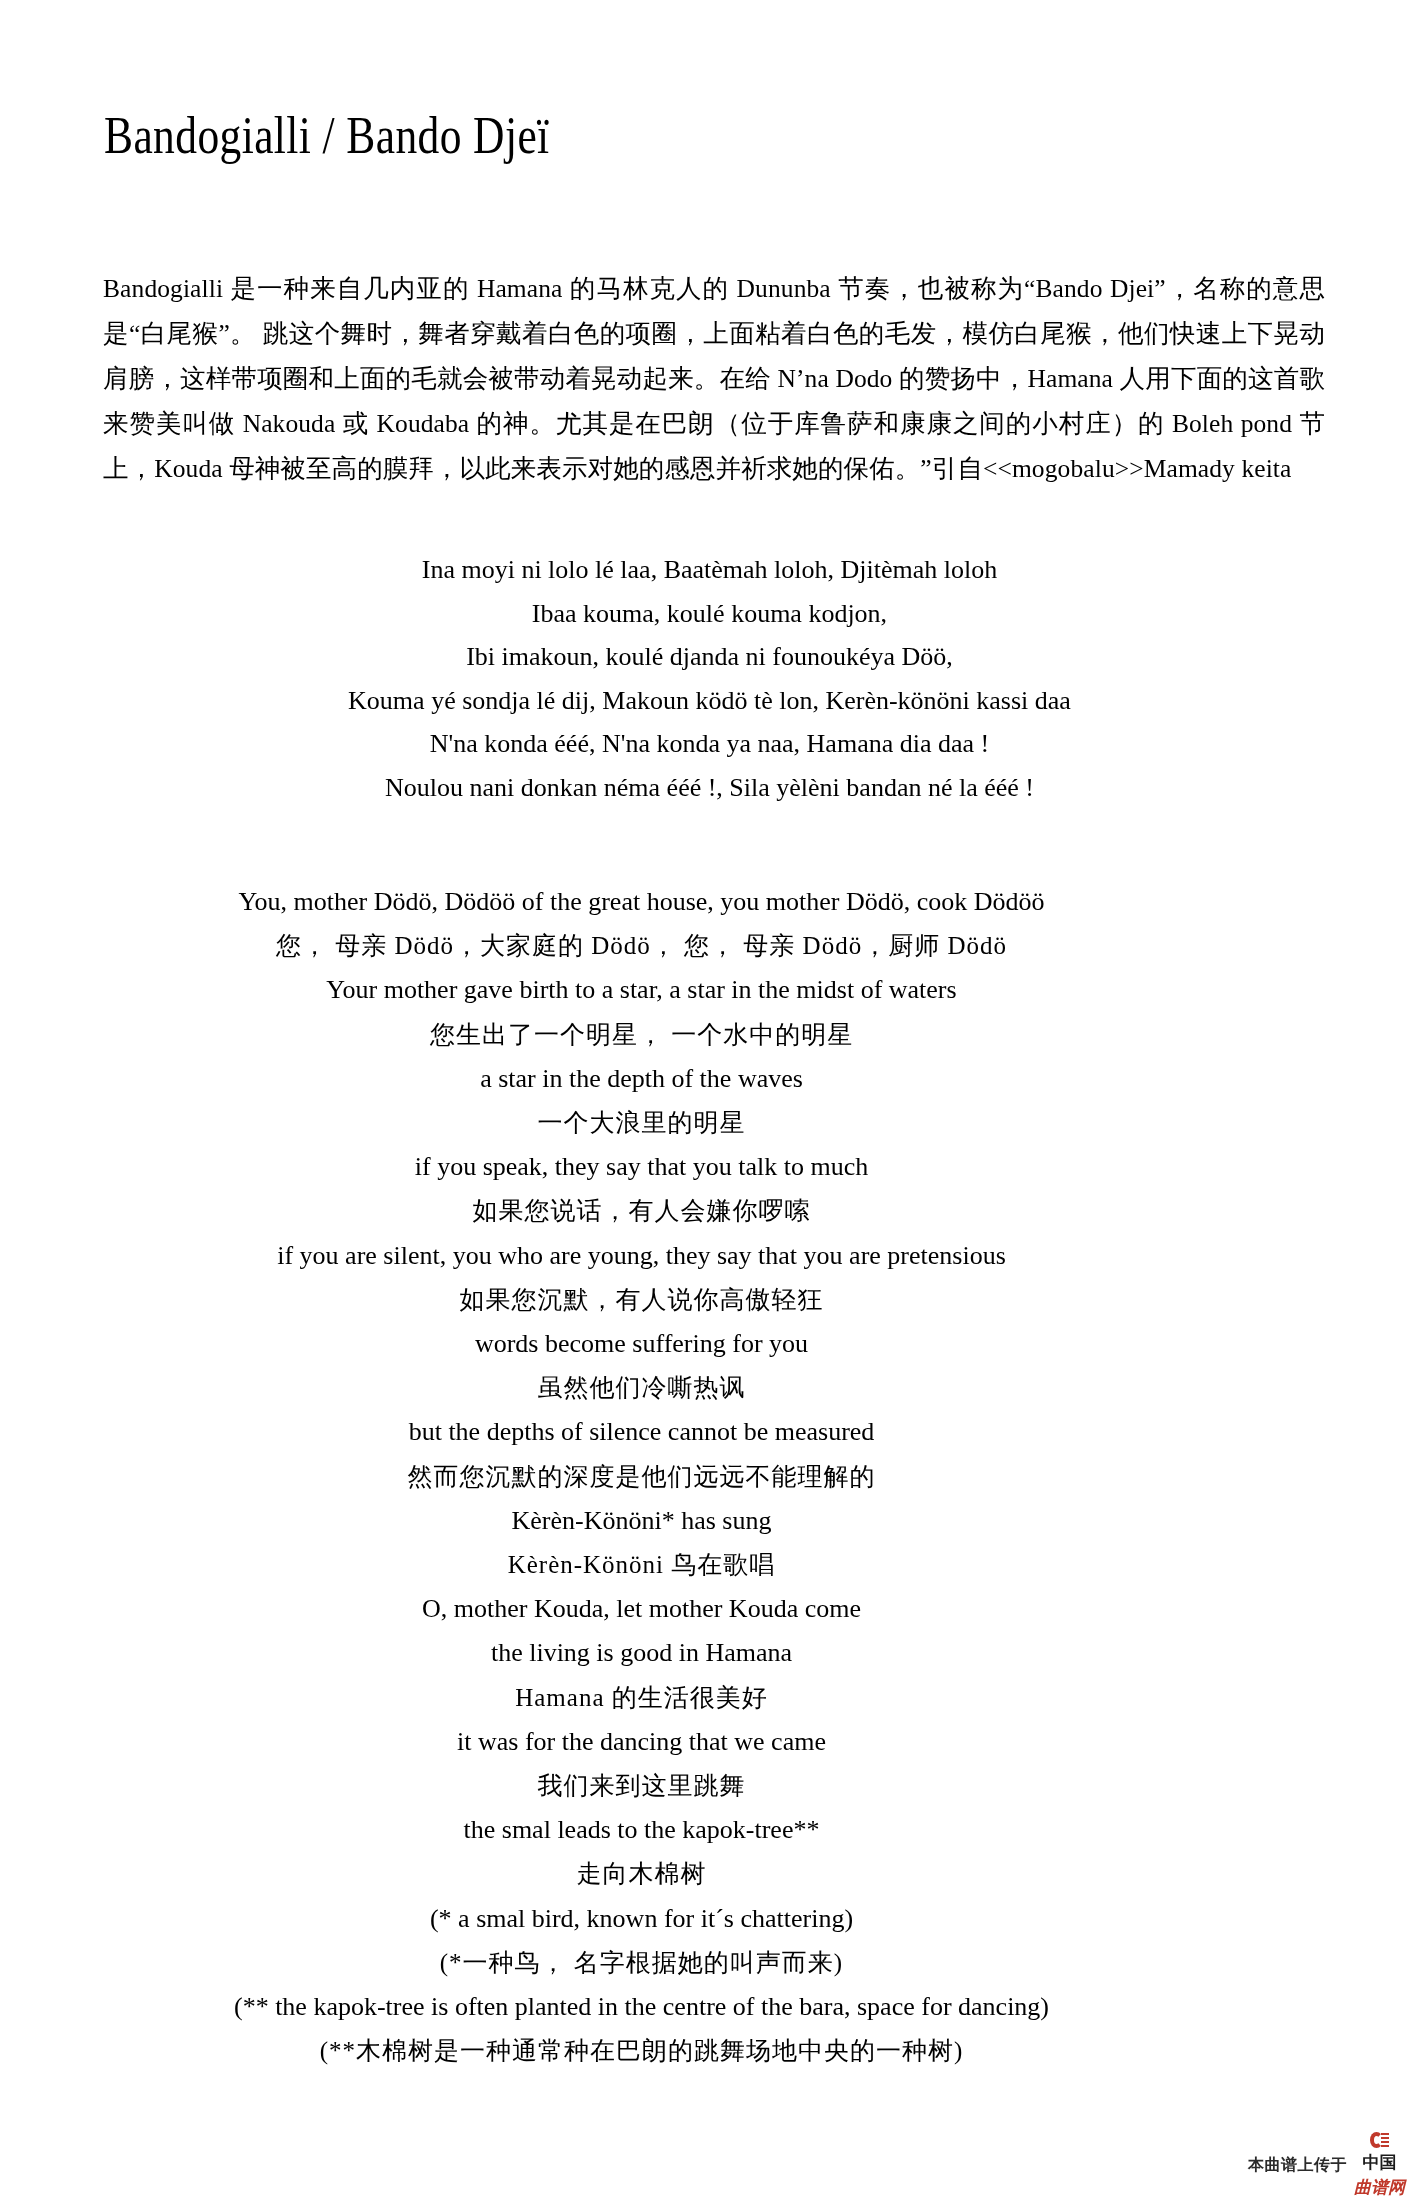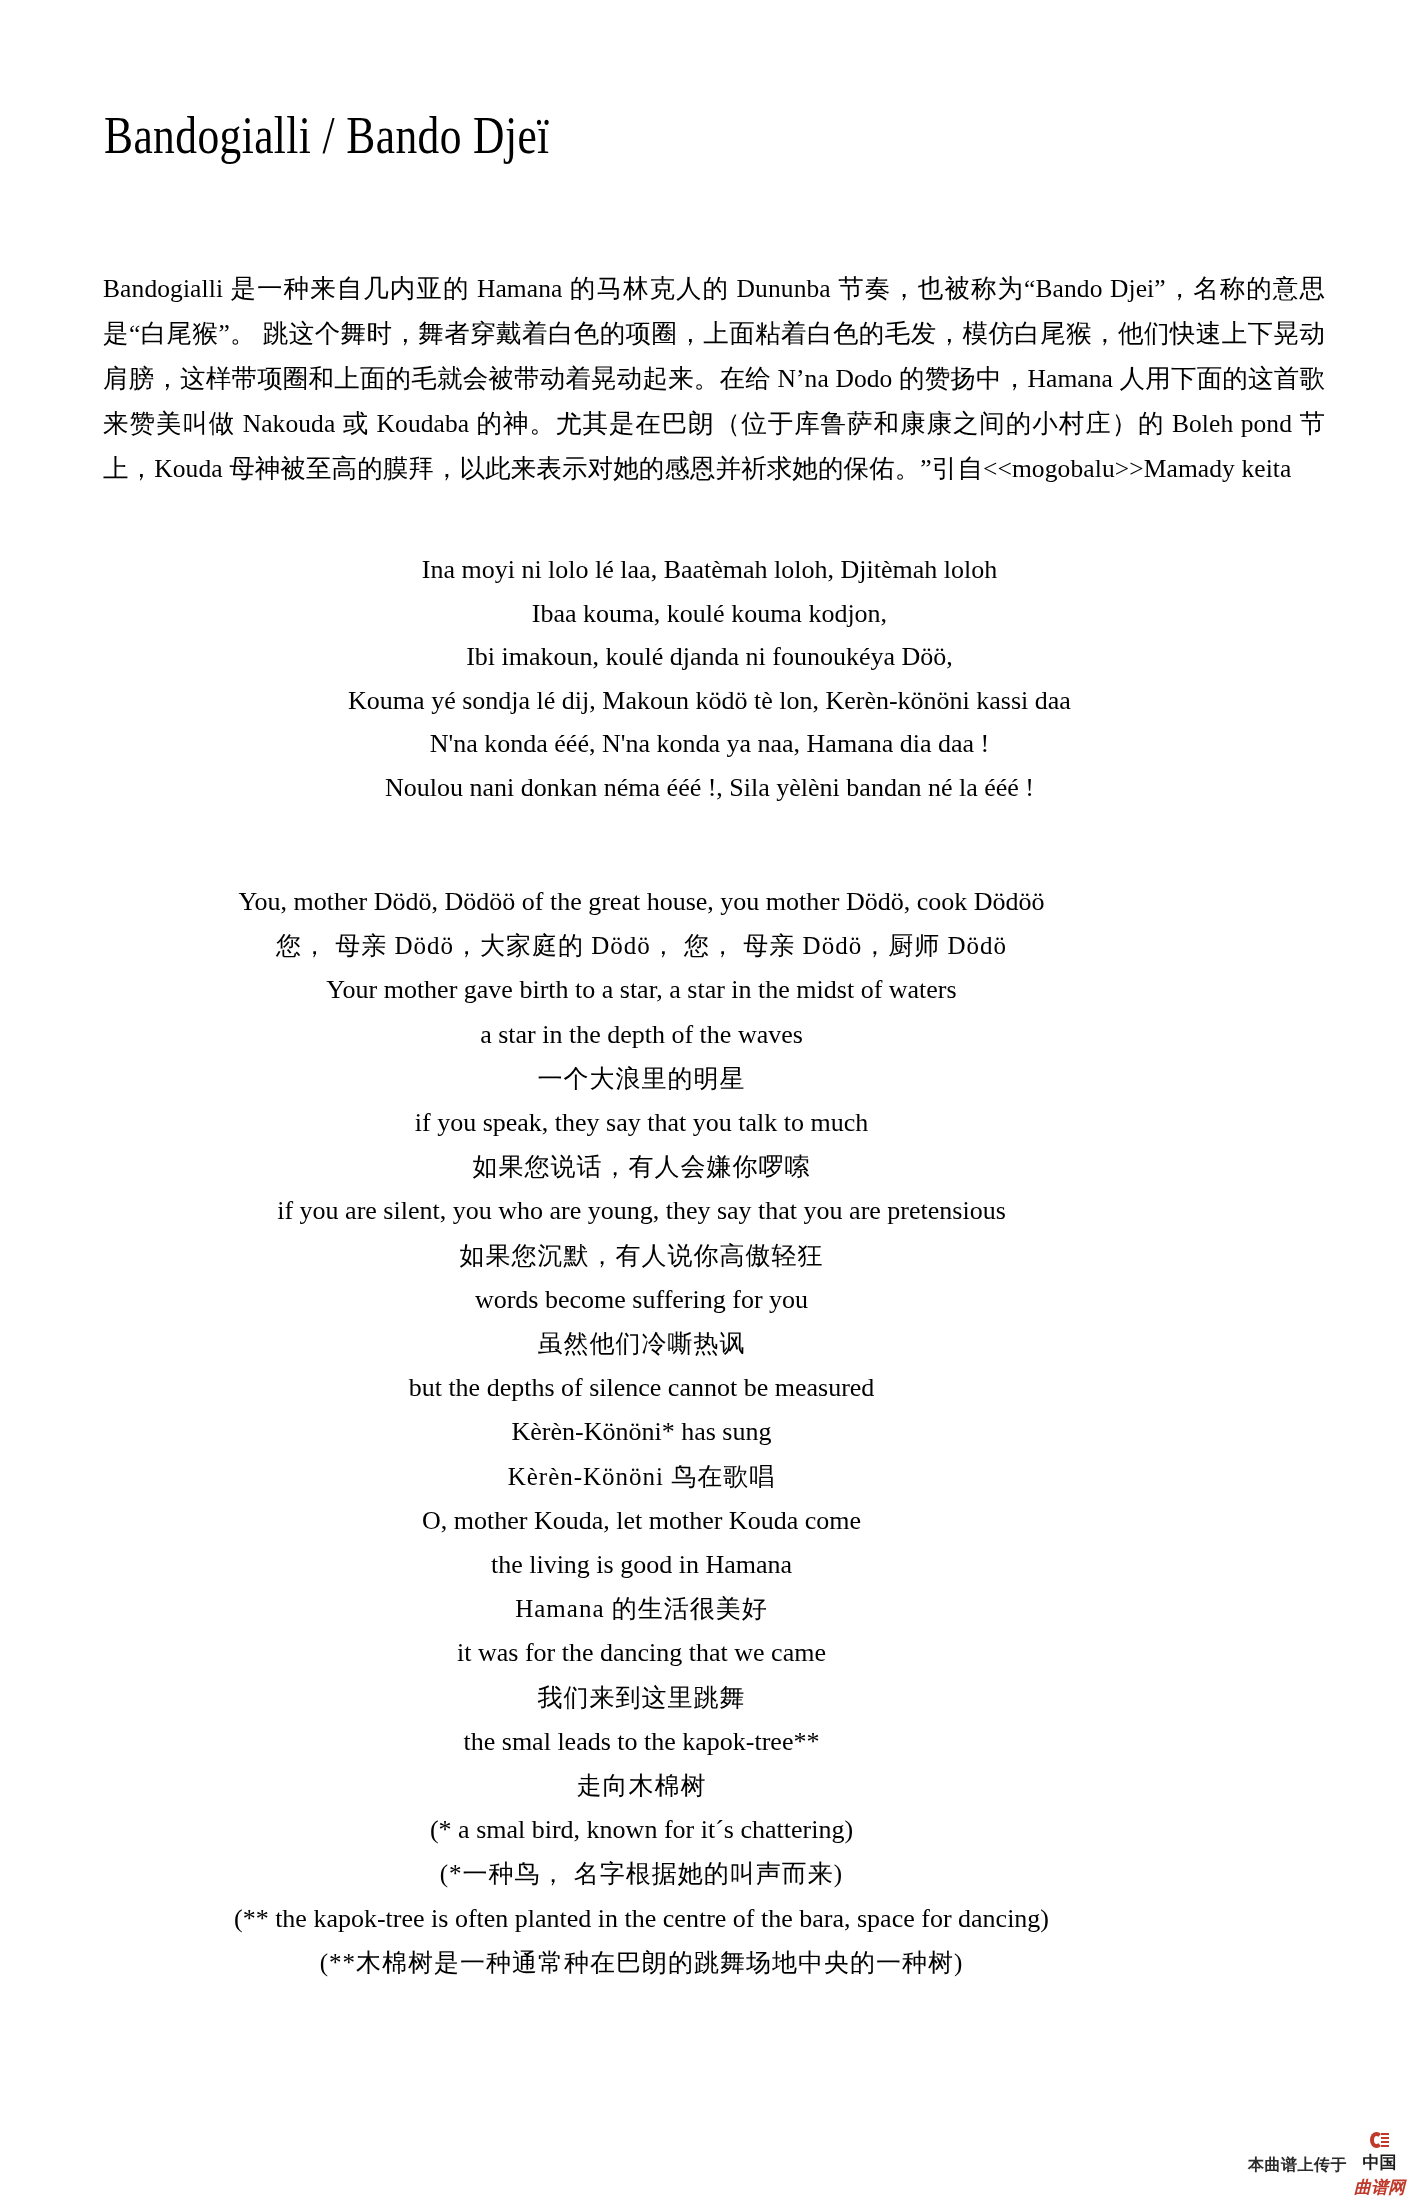--- a/index.html
+++ b/index.html
@@ -139,29 +139,31 @@
       <span class="vline">Ibi imakoun, koulé djanda ni founoukéya Döö,</span>
       <span class="vline">Kouma yé sondja lé dij, Makoun ködö tè lon, Kerèn-könöni kassi daa</span>
       <span class="vline">N'na konda ééé, N'na konda ya naa, Hamana dia daa !</span>
       <span class="vline">Noulou nani donkan néma ééé !, Sila yèlèni bandan né la ééé !</span>
     </div>
 
   <div class="verse-trans">
       <span class="vline">You, mother Dödö, Dödöö of the great house, you mother Dödö, cook Dödöö</span>
       <span class="vline zh">您， 母亲 Dödö，大家庭的 Dödö， 您， 母亲 Dödö，厨师 Dödö</span>
       <span class="vline">Your mother gave birth to a star, a star in the midst of waters</span>
+      <span class="vline zh">您生出了一个明星， 一个水中的明星</span>
       <span class="vline">a star in the depth of the waves</span>
       <span class="vline zh">一个大浪里的明星</span>
       <span class="vline">if you speak, they say that you talk to much</span>
       <span class="vline zh">如果您说话，有人会嫌你啰嗦</span>
       <span class="vline">if you are silent, you who are young, they say that you are pretensious</span>
       <span class="vline zh">如果您沉默，有人说你高傲轻狂</span>
       <span class="vline">words become suffering for you</span>
       <span class="vline zh">虽然他们冷嘶热讽</span>
       <span class="vline">but the depths of silence cannot be measured</span>
+      <span class="vline zh">然而您沉默的深度是他们远远不能理解的</span>
       <span class="vline">Kèrèn-Könöni* has sung</span>
       <span class="vline zh">Kèrèn-Könöni 鸟在歌唱</span>
       <span class="vline">O, mother Kouda, let mother Kouda come</span>
       <span class="vline">the living is good in Hamana</span>
       <span class="vline zh">Hamana 的生活很美好</span>
       <span class="vline">it was for the dancing that we came</span>
       <span class="vline zh">我们来到这里跳舞</span>
       <span class="vline">the smal leads to the kapok-tree**</span>
       <span class="vline zh">走向木棉树</span>
       <span class="vline">(* a smal bird, known for it´s chattering)</span>

